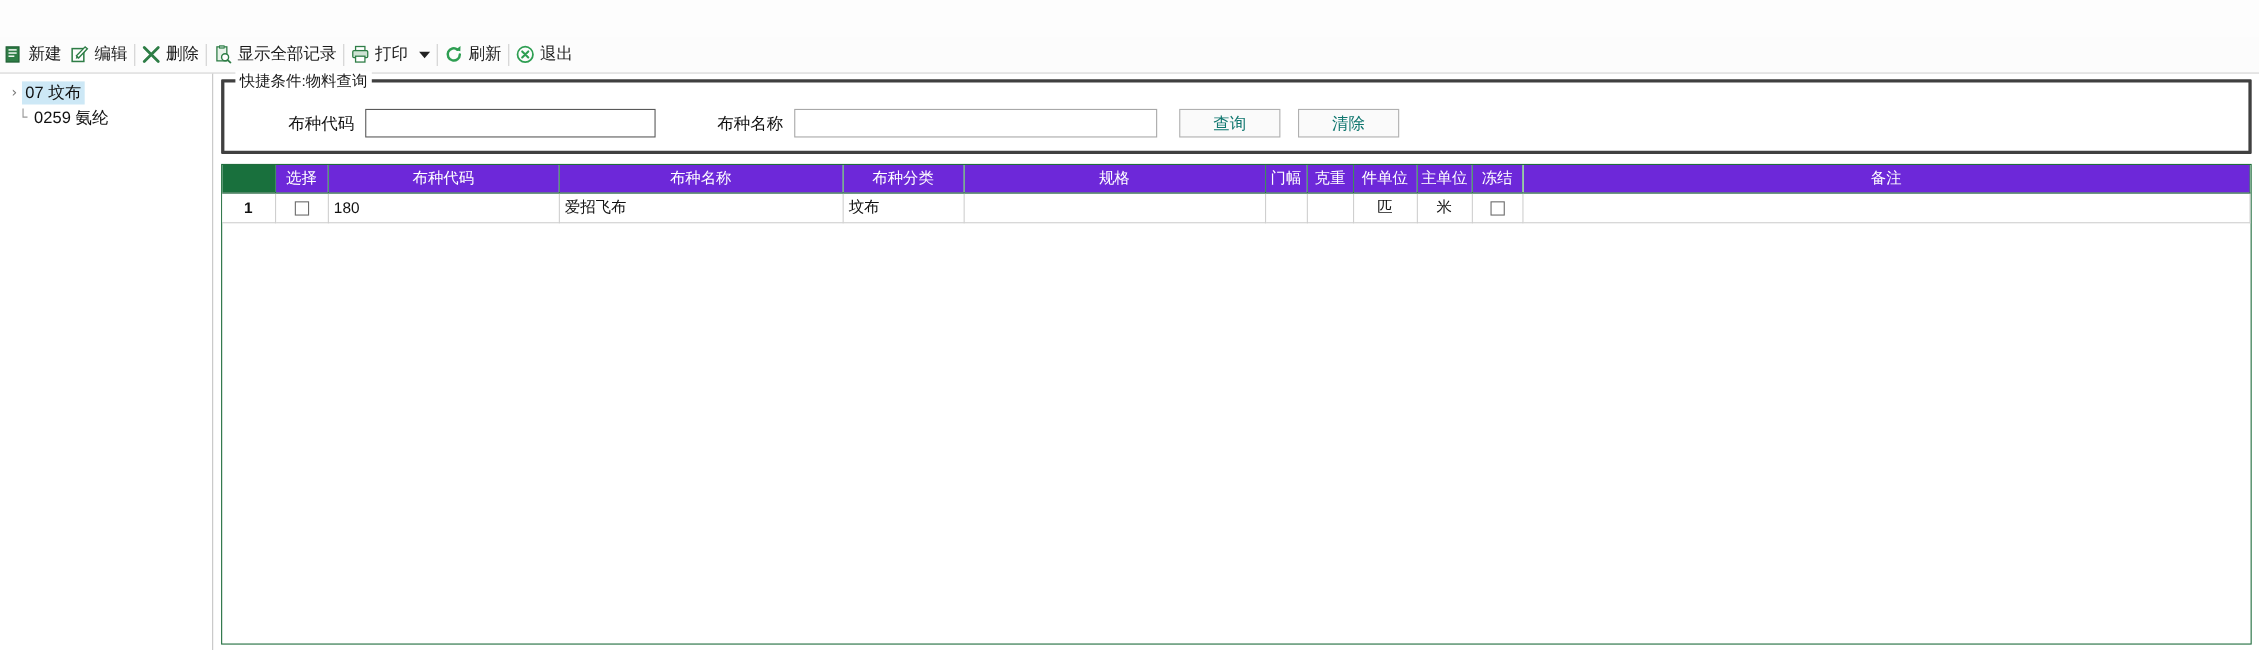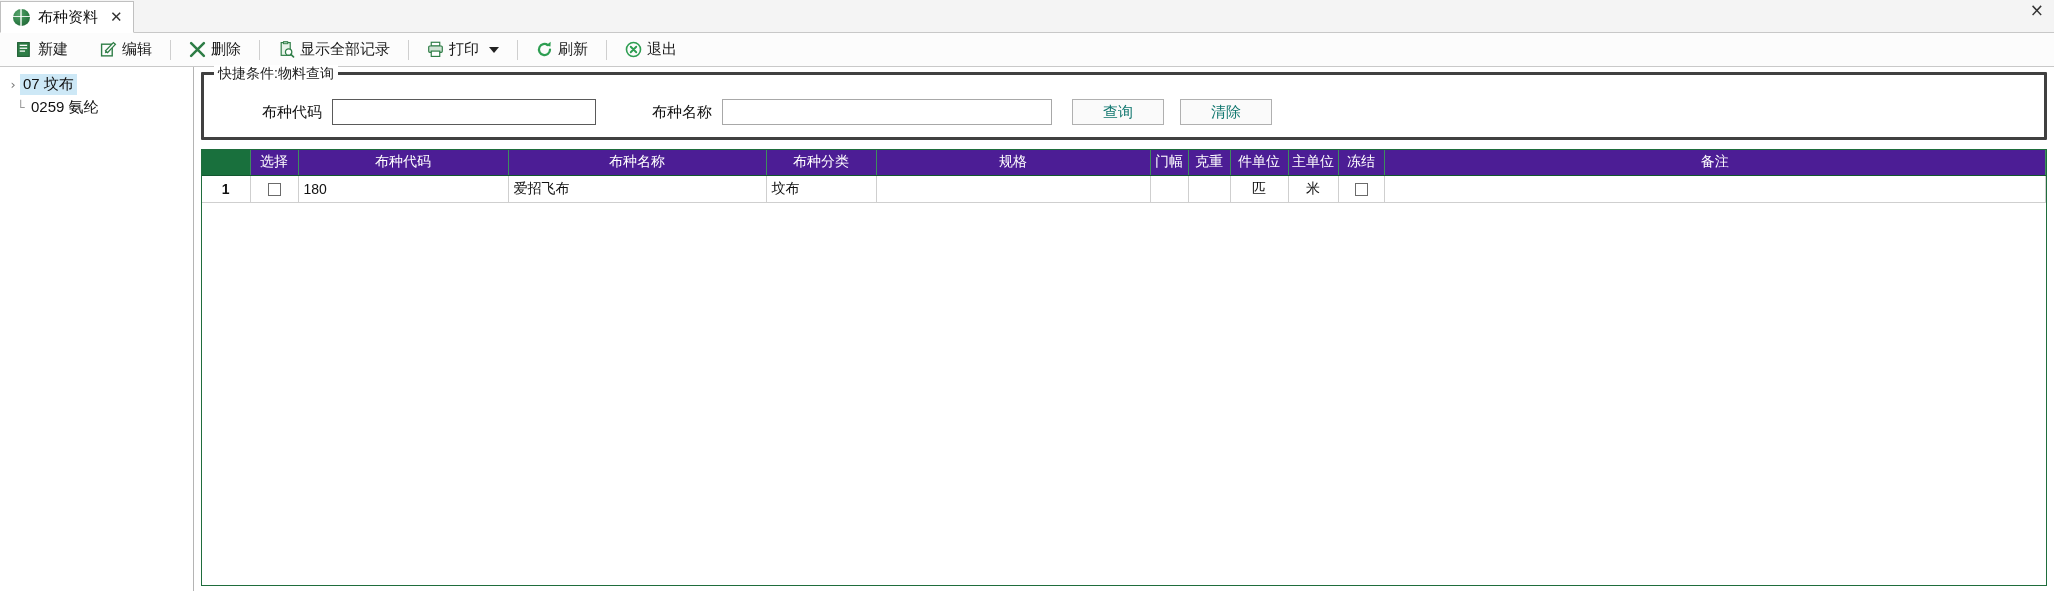--- a/index.html
+++ b/index.html
@@ -52,21 +52,21 @@
 
   
   .toolbar {
     position: absolute; left: 0; top: 33px; width: 2054px; height: 34px;
     background: #fcfcfc;
     border-bottom: 1px solid #c9c9c9;
     display: flex; align-items: center;
   }
   .tb-btn {
     display: flex; align-items: center; gap: 5px; height: 30px;
-    padding: 0 16px; cursor: pointer; white-space: nowrap;
+    padding: 0 4px; cursor: pointer; white-space: nowrap;
   }
   .tb-label { font-size: 15px; color: #1a1a1a; }
   .tb-sep { width: 1px; height: 20px; background: #cfcfcf; margin: 0 2px; flex: none; }
   .tb-ico { width: 17px; height: 17px; flex: none; display: block; }
   .tb-caret {
     width: 0; height: 0; border-left: 5px solid transparent; border-right: 5px solid transparent;
     border-top: 6px solid #222; margin-left: 5px; cursor: pointer;
   }
 
   
@@ -119,21 +119,21 @@
     font-family: "Liberation Sans", sans-serif;
   }
 
   
   .grid {
     position: absolute; left: 7px; top: 82px; right: 7px; bottom: 5px;
     border: 1px solid #1f6d3c; background: #ffffff; overflow: hidden;
   }
   table.g { border-collapse: collapse; width: 100%; table-layout: fixed; }
   table.g th {
-    background: #4c1d95; color: #ffffff; font-size: 14px; font-weight: normal;
+    background: #6d28d9; color: #ffffff; font-size: 14px; font-weight: normal;
     height: 25px; border-right: 1px solid #3d8d5d; border-bottom: 1px solid #12572f;
     text-align: center; padding: 0 2px; overflow: hidden; white-space: nowrap;
   }
   table.g th.blank { background: #19703d; }
   table.g td {
     height: 27px; font-size: 14px; color: #111; border-right: 1px solid #cfcfcf;
     border-bottom: 1px solid #cfcfcf; padding: 0 5px; overflow: hidden; white-space: nowrap;
     background: #ffffff;
   }
   td.rownum {
@@ -145,28 +145,20 @@
   .cbox {
     display: inline-block; width: 13px; height: 13px; border: 1px solid #6b6b6b;
     background: #ffffff; vertical-align: middle; cursor: pointer;
   }
 </style>
 </head>
 <body>
 
 <div class="app">
 
-  <div class="tabbar">
-    <div class="tab">
-      <span class="tab-globe"></span>
-      <span class="tab-title">布种资料</span>
-      <span class="tab-close">✕</span>
-    </div>
-    <span class="win-close">×</span>
-  </div>
 
   <div class="toolbar">
 
     <div class="tb-btn">
       <svg class="tb-ico" viewBox="0 0 16 16">
         <rect x="1.5" y="1.5" width="11" height="13" fill="#2e7d46" stroke="#1f5e33"></rect>
         <rect x="3.5" y="3.5" width="7" height="1.2" fill="#ffffff"></rect>
         <rect x="3.5" y="6.2" width="7" height="1.2" fill="#ffffff"></rect>
         <rect x="3.5" y="8.9" width="5" height="1.2" fill="#ffffff"></rect>
       </svg>

